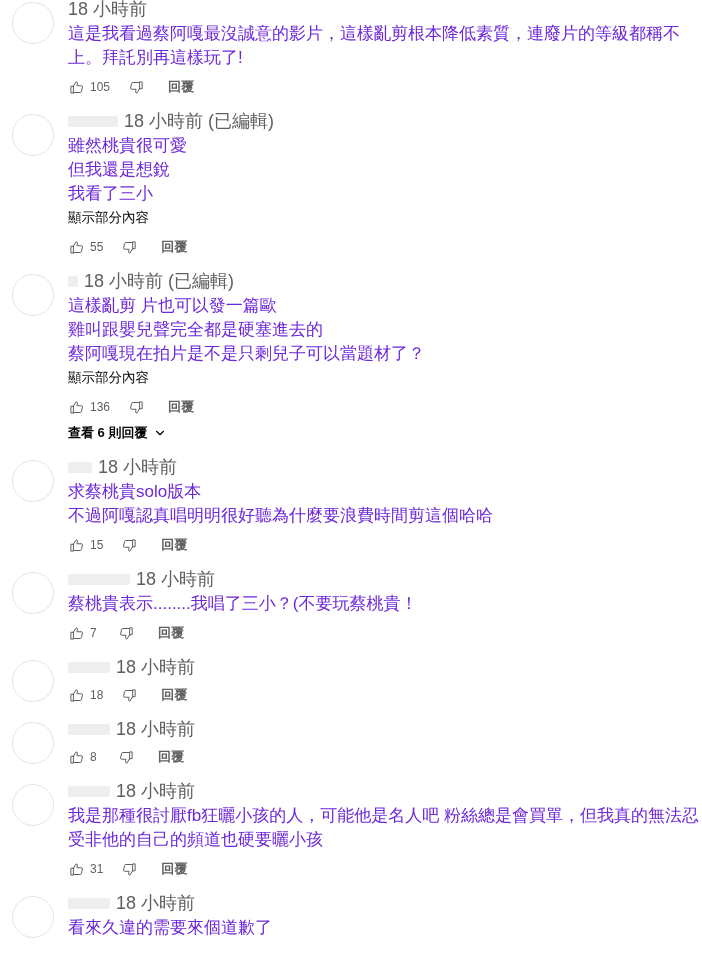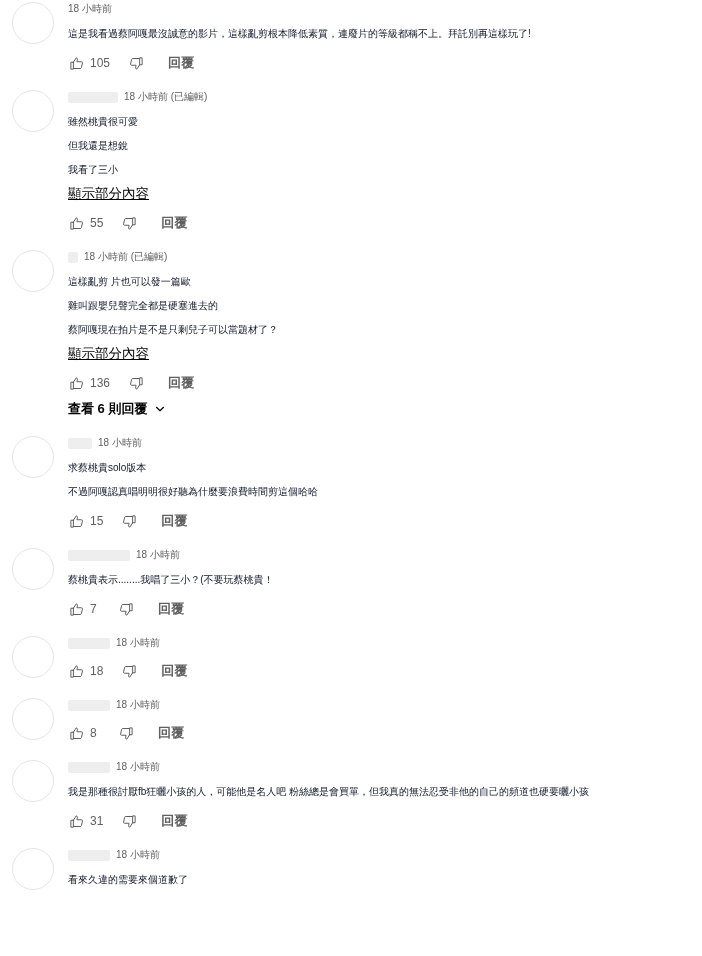--- a/index.html
+++ b/index.html
@@ -45,38 +45,37 @@
     margin-bottom: 4px;
   }
   .author {
     height: 11px;
     background: #eeeeee;
     border-radius: 2px;
     display: inline-block;
     margin-right: 6px;
   }
   .time {
-    font-size: 10px;
+    font-size: 18px;
     color: #606060;
     line-height: 16px;
     white-space: nowrap;
   }
   .text {
-    font-size: 10px;
+    font-size: 17px;
     line-height: 24px;
-    color: #0f172a;
+    color: #6d28d9;
     word-break: break-word;
     white-space: pre-wrap;
   }
   .showmore {
     font-size: 13.5px;
     line-height: 24px;
     color: #030303;
     cursor: pointer;
-    text-decoration: underline;
   }
   .actions {
     display: flex;
     align-items: center;
     height: 30px;
     margin-top: 2px;
   }
   .icon-btn {
     width: 16px;
     height: 16px;

